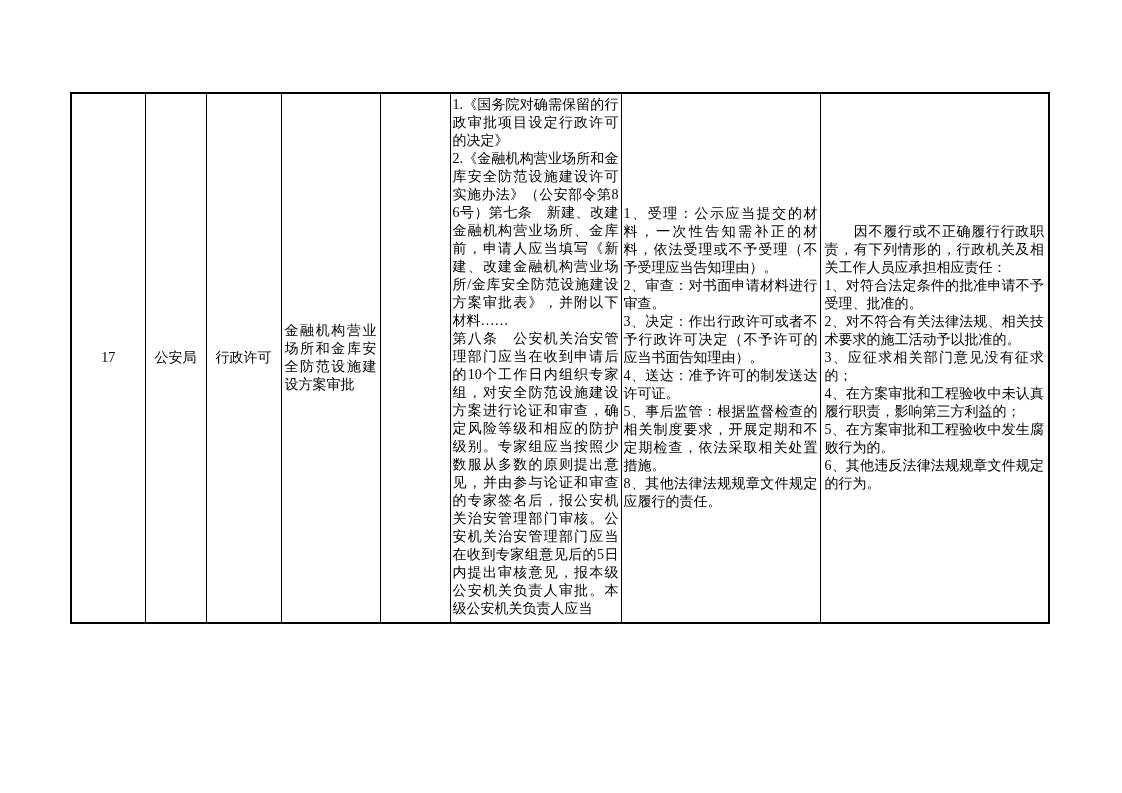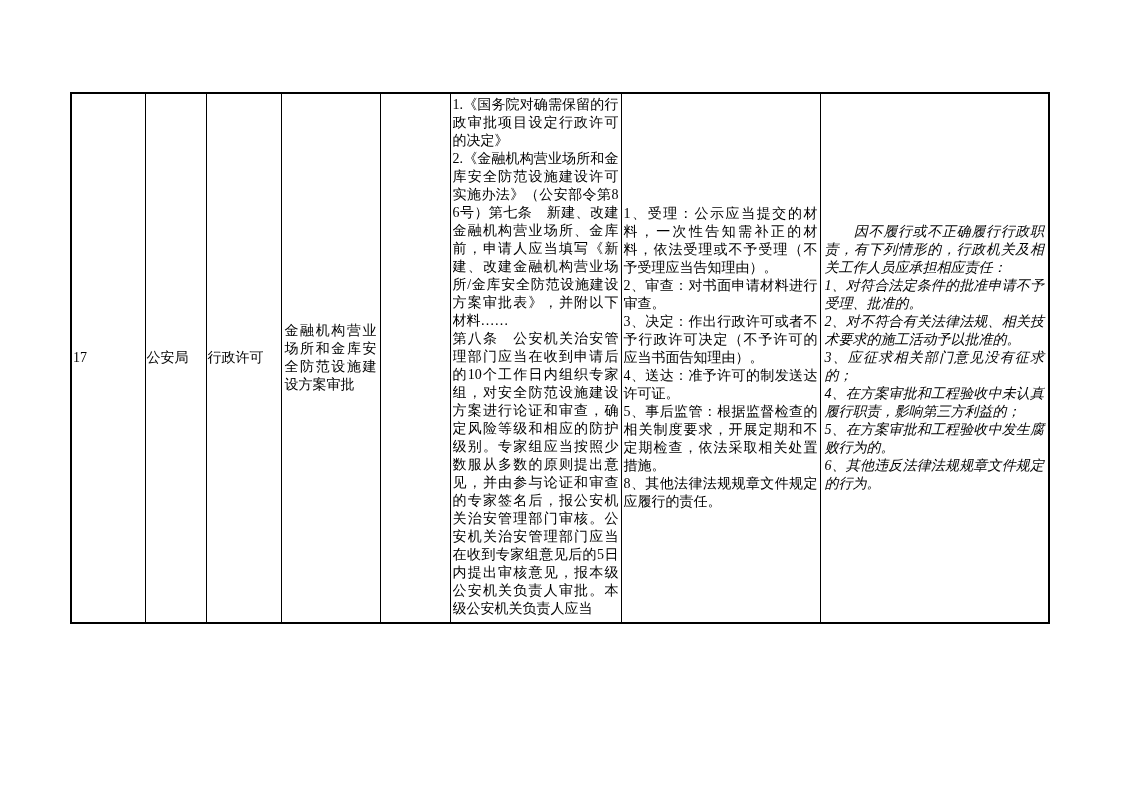--- a/index.html
+++ b/index.html
@@ -29,20 +29,21 @@
   table.approval td {
     border: 1px solid #000000;
     font-size: 14px;
     line-height: 18px;
     vertical-align: middle;
     overflow: hidden;
     box-sizing: border-box;
     margin-left: 8px;
   }
   td.center {
+    text-align: center;
   }
   td.name-cell {
     text-align: justify;
     padding: 0 3px;
     white-space: pre-wrap;
     word-break: break-all;
   }
   td.legal-cell {
     vertical-align: top;
     padding: 0 2px;
@@ -59,21 +60,20 @@
     text-align: justify;
     padding: 0 2px;
     white-space: pre-wrap;
     word-break: break-all;
   }
   td.resp-cell {
     text-align: justify;
     padding: 0 4px;
     white-space: pre-wrap;
     word-break: break-all;
-    font-style: italic;
   }
 </style>
 </head>
 <body>
 
 <div class="page">
   <table class="approval">
     <colgroup>
       <col style="width:74px">
       <col style="width:61px">

